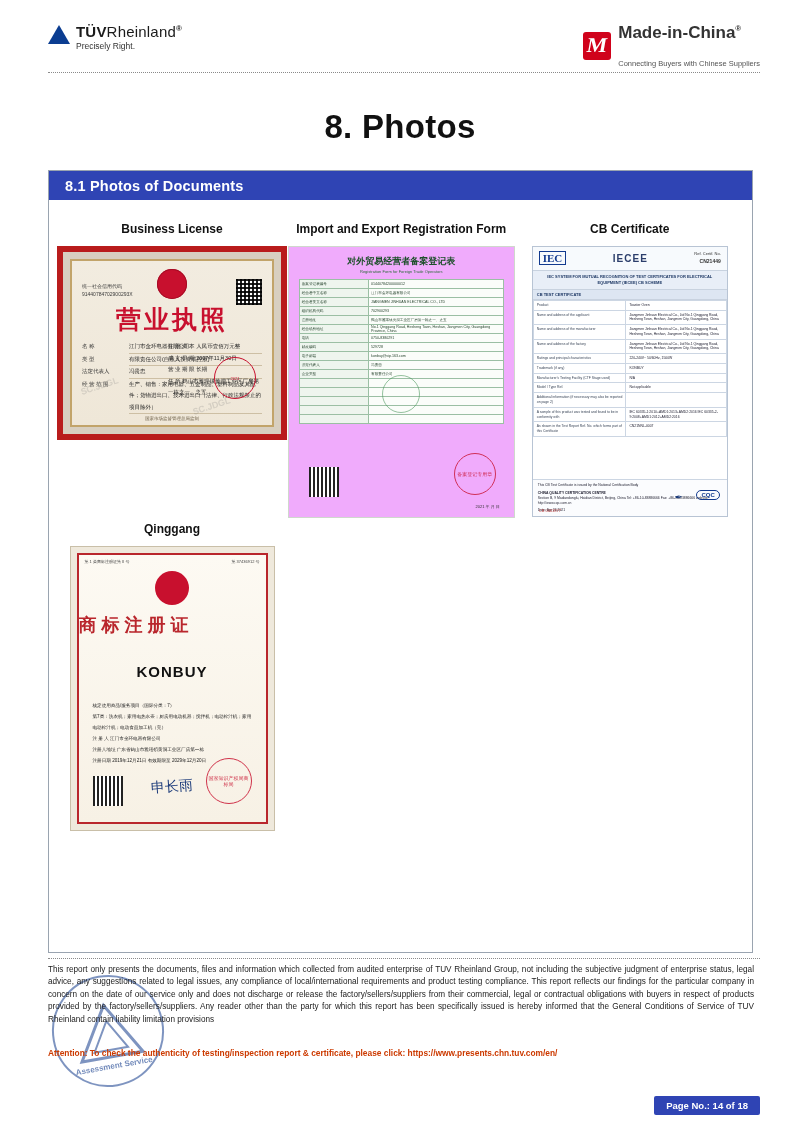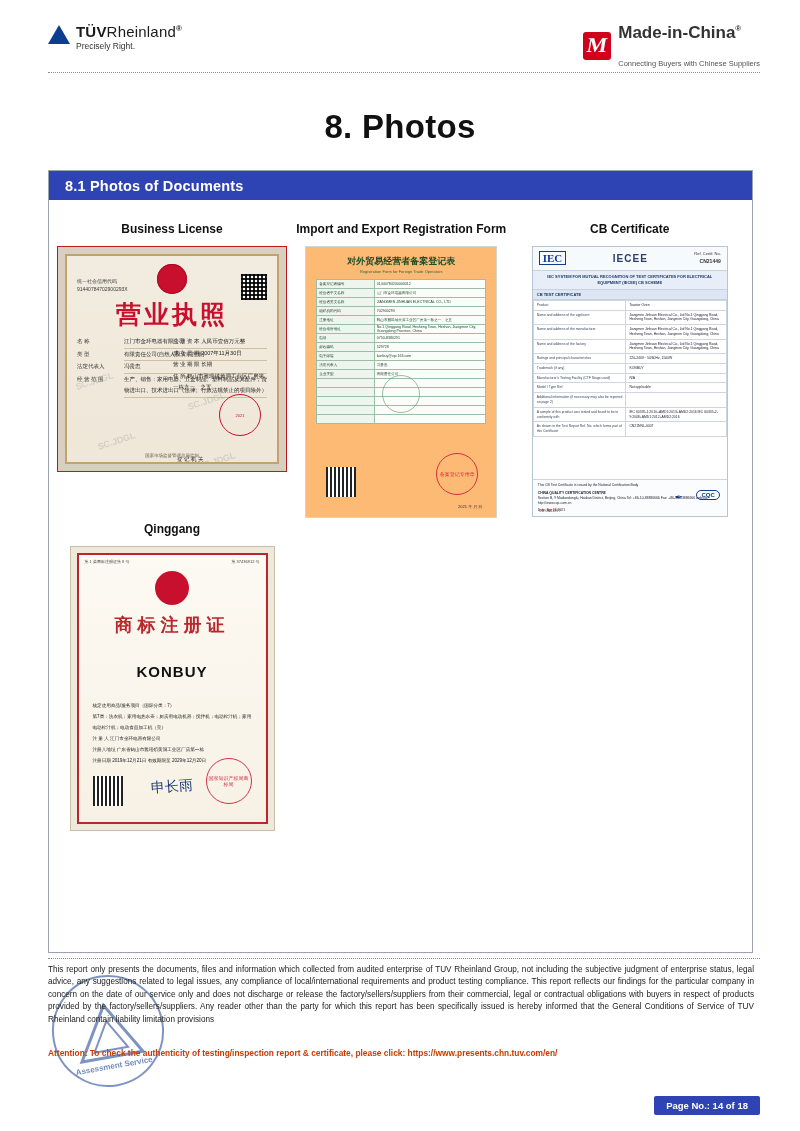--- a/index.html
+++ b/index.html
@@ -114,23 +114,23 @@
     font-size: 12px; font-weight: bold;
     margin: 10px 0 10px 0;
     color: #111;
   }
 
   
   .doc-img { margin: 0 auto; position: relative; overflow: hidden; }
 
   
   .biz {
-    width: 230px; height: 226px;
+    width: 230px; height: 194px;
     background: #d8cfc0;
-    border: 1px solid #b91c1c;
+    border: 6px solid #b91c1c;
     padding: 7px;
   }
   .biz-inner {
     width: 100%; height: 100%;
     background: linear-gradient(#f2ece0, #efe7d8);
     border: 2px solid #c2a46a;
     position: relative;
     overflow: hidden;
   }
   .biz-emblem {
@@ -185,22 +185,22 @@
     text-align: center; font-size: 4.5px; color: #6b5e47;
   }
   .wm {
     position: absolute; color: rgba(120,120,120,.22);
     font-size: 9px; font-weight: bold; transform: rotate(-18deg);
     pointer-events: none;
   }
 
   
   .imp {
-    width: 192px; height: 272px;
-    background: #fdba74;
+    width: 227px; height: 272px;
+    background: #f0abfc;
     border: 1px solid #cfd8cc;
     padding: 8px 10px;
     position: relative;
   }
   .imp-title {
     text-align: center; font-size: 9px; font-weight: bold;
     color: #1d4f2a; font-family: "Liberation Serif", serif;
     margin-bottom: 1px;
   }
   .imp-sub { text-align: center; font-size: 4px; color: #2c6b3a; margin-bottom: 5px; }
@@ -312,21 +312,21 @@
     font-size: 4px; color: #444;
   }
   .tm-barline2 { position: absolute; top: 4px; right: 6px; font-size: 4px; color: #444; }
   .tm-emblem {
     position: absolute; left: 50%; top: 16px; transform: translateX(-50%);
     width: 34px; height: 34px; border-radius: 50%;
     background: #c8102e;
   }
   .tm-title {
     position: absolute; left: 0; top: 58px; width: 100%;
-    text-align: center; color: #b9262c;
+    text-align: left; color: #b9262c;
     font-family: "Liberation Serif", serif; font-weight: bold;
     font-size: 18px; letter-spacing: 5px;
   }
   .tm-brand {
     position: absolute; left: 0; top: 108px; width: 100%;
     text-align: center; font-size: 15px; font-weight: bold;
     color: #111; letter-spacing: 1px;
   }
   .tm-lines {
     position: absolute; left: 14px; right: 14px; top: 145px;

